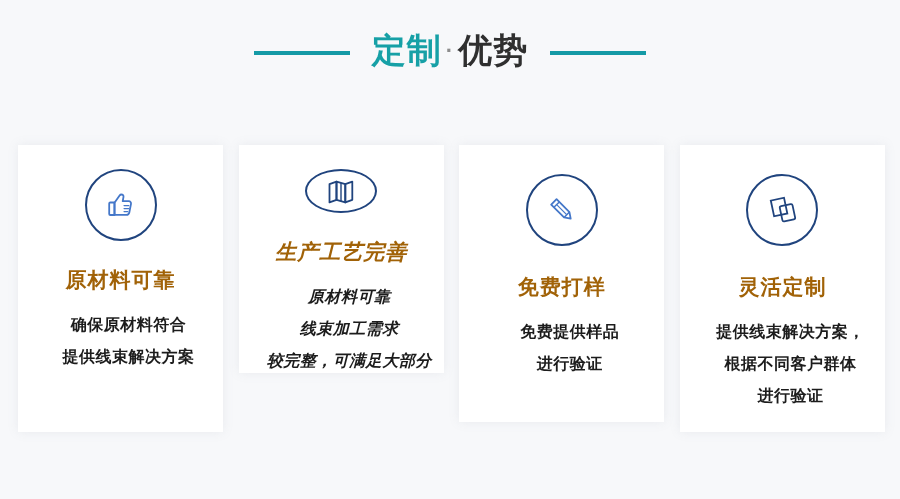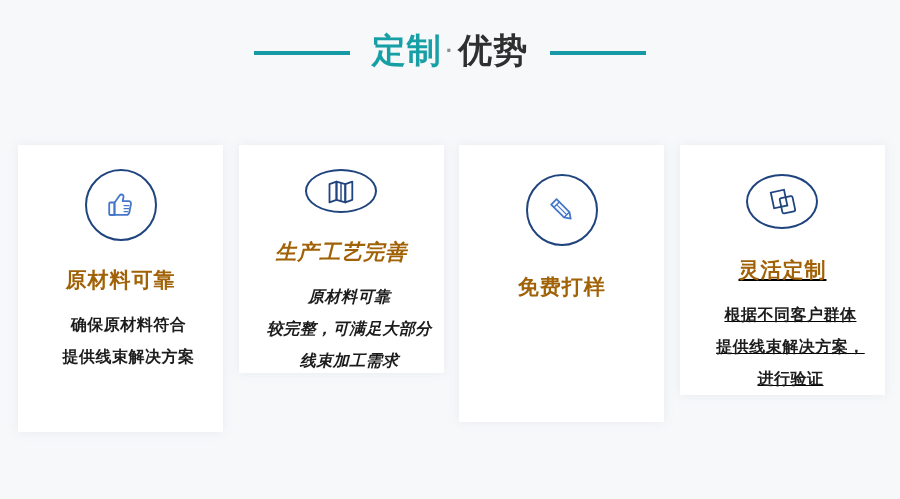--- a/index.html
+++ b/index.html
@@ -40,21 +40,21 @@
   .card{
     background:#ffffff;
     box-shadow:0 0 10px rgba(140,148,165,0.13);
     display:flex;flex-direction:column;align-items:center;
     box-sizing:border-box;
     padding-top:24px;
   }
   .card-1{width:205px;height:287px;}
   .card-2{width:205px;height:228px;font-style:italic;}
   .card-3{width:205px;height:277px;}
-  .card-4{width:205px;height:250px;text-decoration:underline;}
+  .card-4{width:205px;height:287px;}
   .card-3,.card-4{padding-top:29px;}
 
   .icon-wrap{
     width:72px;height:72px;border-radius:50%;
     border:2.5px solid #20447e;
     display:flex;align-items:center;justify-content:center;
     box-sizing:border-box;
   }
   .icon-wrap svg{display:block;}
 
@@ -110,52 +110,56 @@
             <path d="M8.5 13.2l7-2.6v18.2l-7 2.6z" stroke="#20447e" stroke-width="1.8" stroke-linejoin="round"></path>
             <path d="M15.5 10.6l8.8 2.6v18.2l-8.8-2.6z" stroke="#20447e" stroke-width="1.8" stroke-linejoin="round"></path>
             <path d="M24.3 13.2l7-2.6v18.2l-7 2.6z" stroke="#20447e" stroke-width="1.8" stroke-linejoin="round"></path>
             <path d="M20 12v18" stroke="#20447e" stroke-width="1.4"></path>
           </svg>
         </span>
       </div>
       <div class="card-title">生产工艺完善</div>
       <div class="card-body">
         <span class="ln">原材料可靠</span>
+        <span class="ln">线束加工需求</span>
         <span class="ln">较完整，可满足大部分</span>
-        <span class="ln">线束加工需求</span>
       </div>
     </div>
 
     <div class="card card-3">
       <div class="icon-wrap">
         <span>
           <svg width="40" height="40" viewBox="0 0 40 40" fill="none">
             <g transform="rotate(-45 20 20)">
               <path d="M16.2 8.5h7.6v18.2l-3.8 5.6-3.8-5.6z" stroke="#4477c9" stroke-width="1.8" stroke-linejoin="round"></path>
               <path d="M16.2 12.4h7.6" stroke="#4477c9" stroke-width="1.5"></path>
               <path d="M16.2 26.7h7.6" stroke="#4477c9" stroke-width="1.5"></path>
               <path d="M20 12.8v13.4" stroke="#4477c9" stroke-width="1.2"></path>
             </g>
           </svg>
         </span>
       </div>
       <div class="card-title">免费打样</div>
+      <div class="card-body">
+        <span class="ln">免费提供样品</span>
+        <span class="ln">进行验证</span>
+      </div>
     </div>
 
     <div class="card card-4">
       <div class="icon-wrap">
         <span>
           <svg width="40" height="40" viewBox="0 0 40 40" fill="none">
             <rect x="17.5" y="16.5" width="13" height="15.5" rx="1.6" transform="rotate(-12 17.5 16.5)" stroke="#20447e" stroke-width="1.8"></rect>
             <rect x="8.8" y="10.6" width="13.5" height="16" transform="rotate(-12 8.8 10.6)" stroke="#20447e" stroke-width="1.8"></rect>
           </svg>
         </span>
       </div>
       <div class="card-title">灵活定制</div>
       <div class="card-body">
+        <span class="ln">提供线束解决方案，</span>
         <span class="ln">根据不同客户群体</span>
-        <span class="ln">提供线束解决方案，</span>
         <span class="ln">进行验证</span>
       </div>
     </div>
 
   </div>
 </div>
 
 </body></html>

